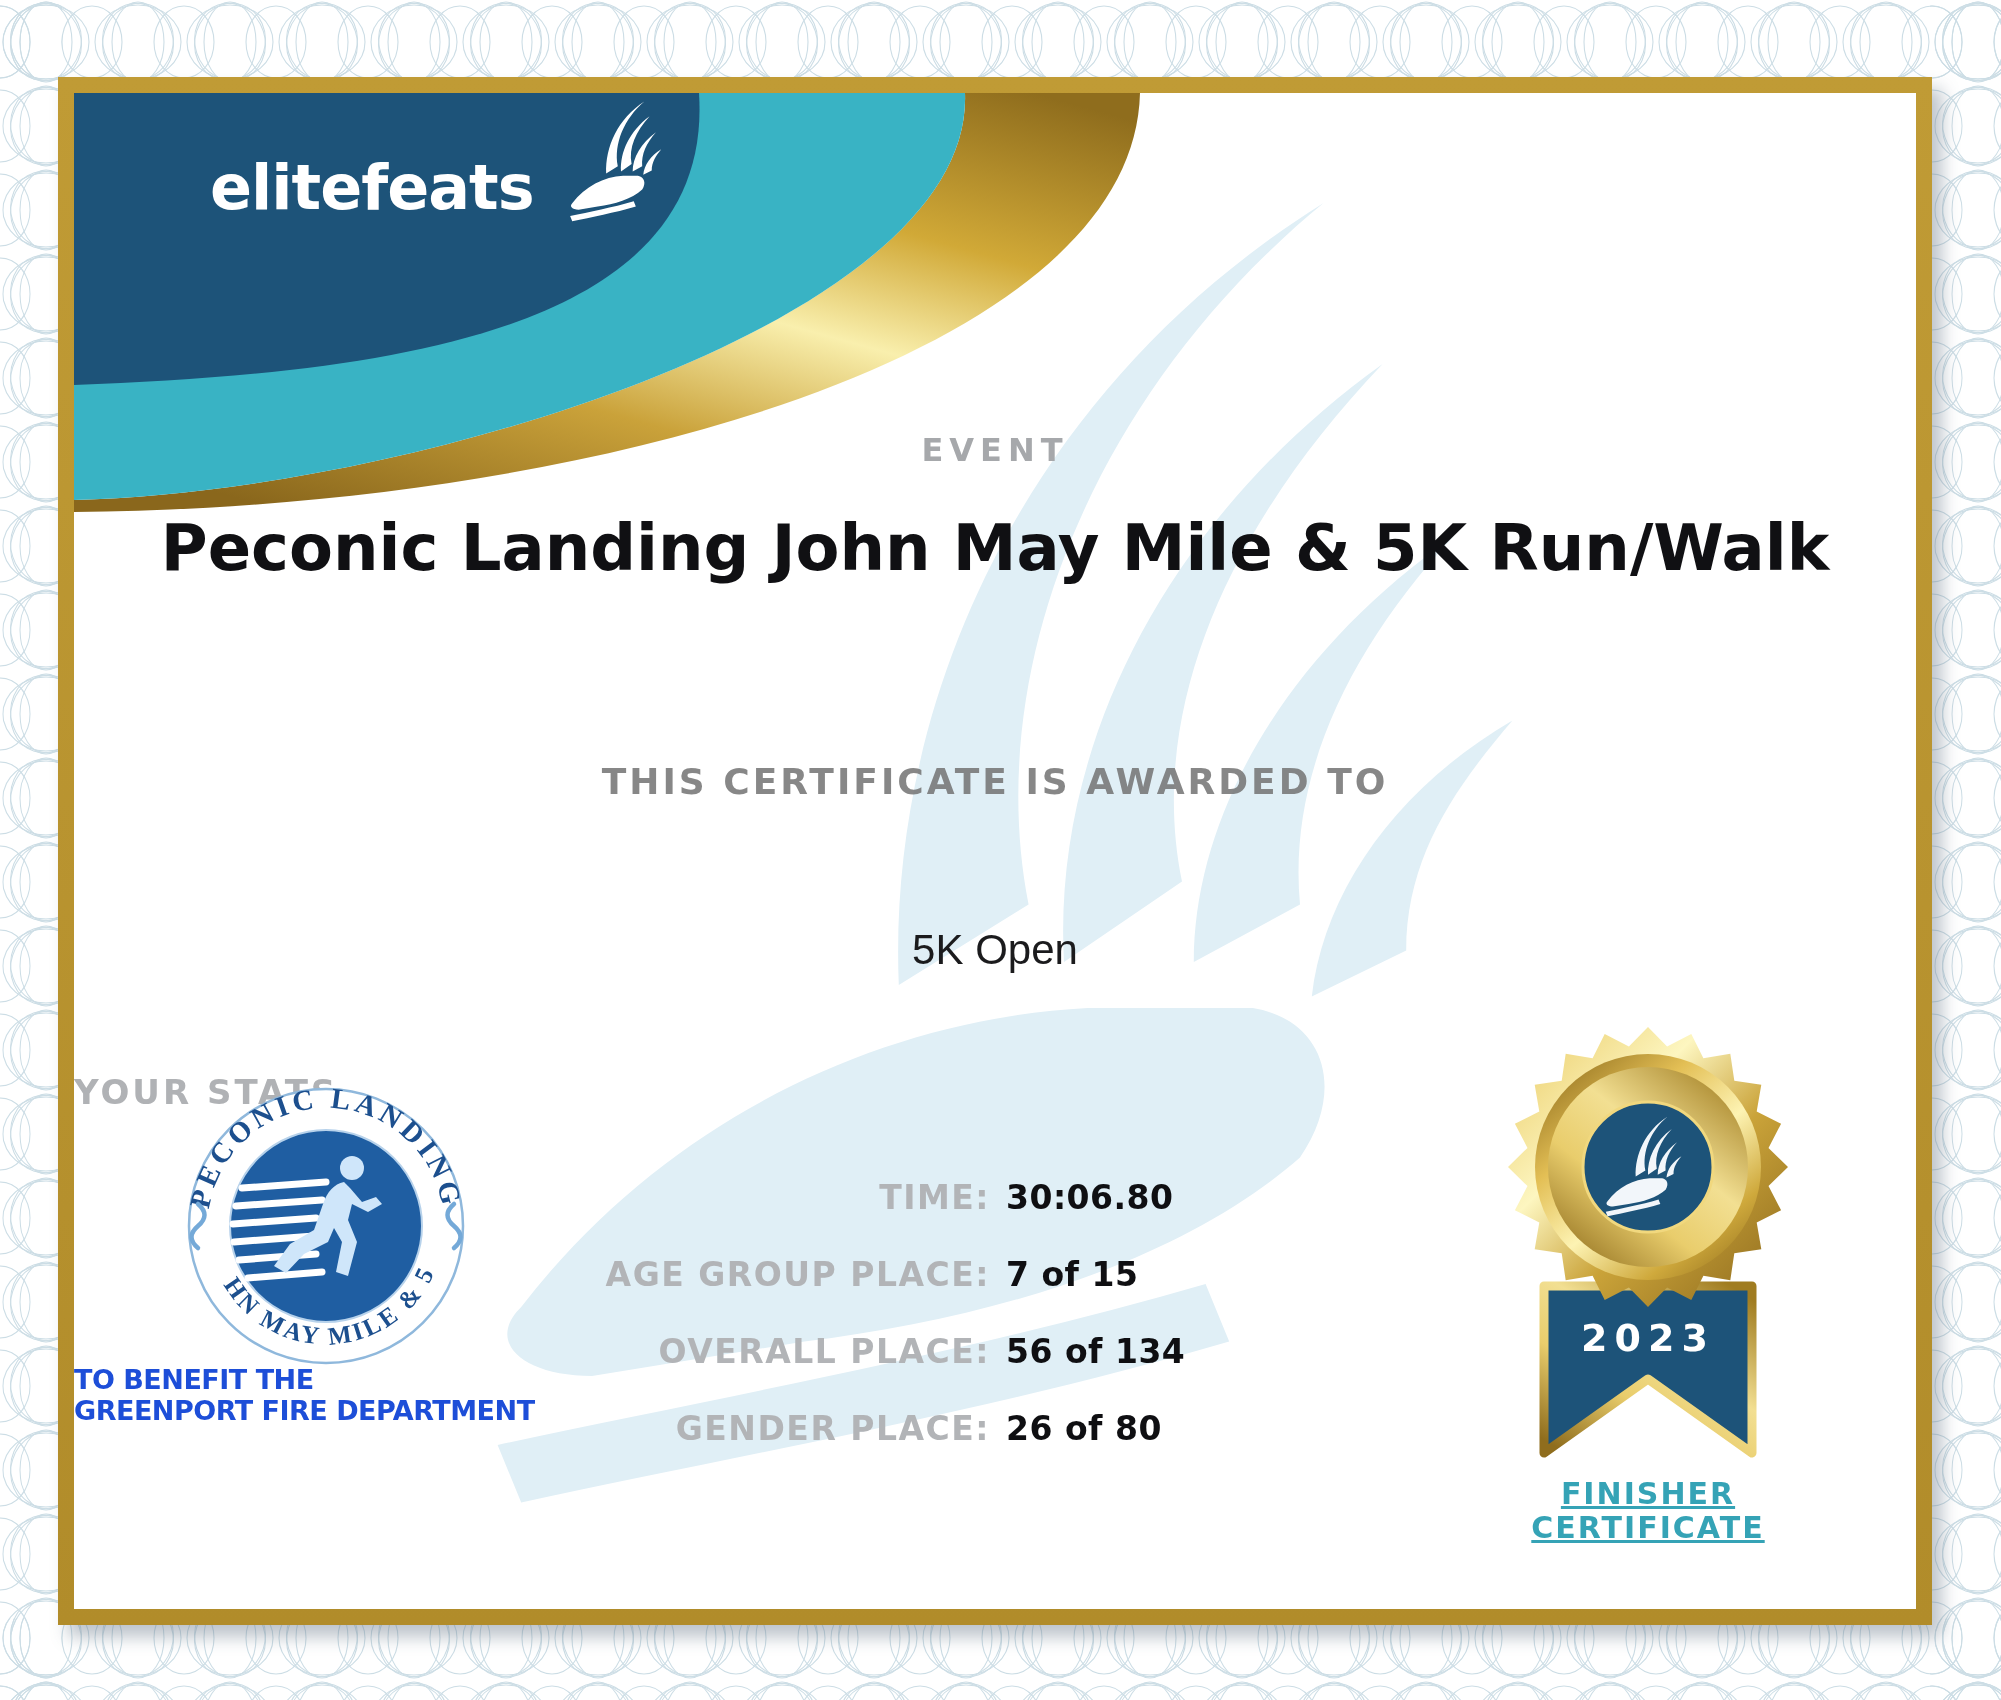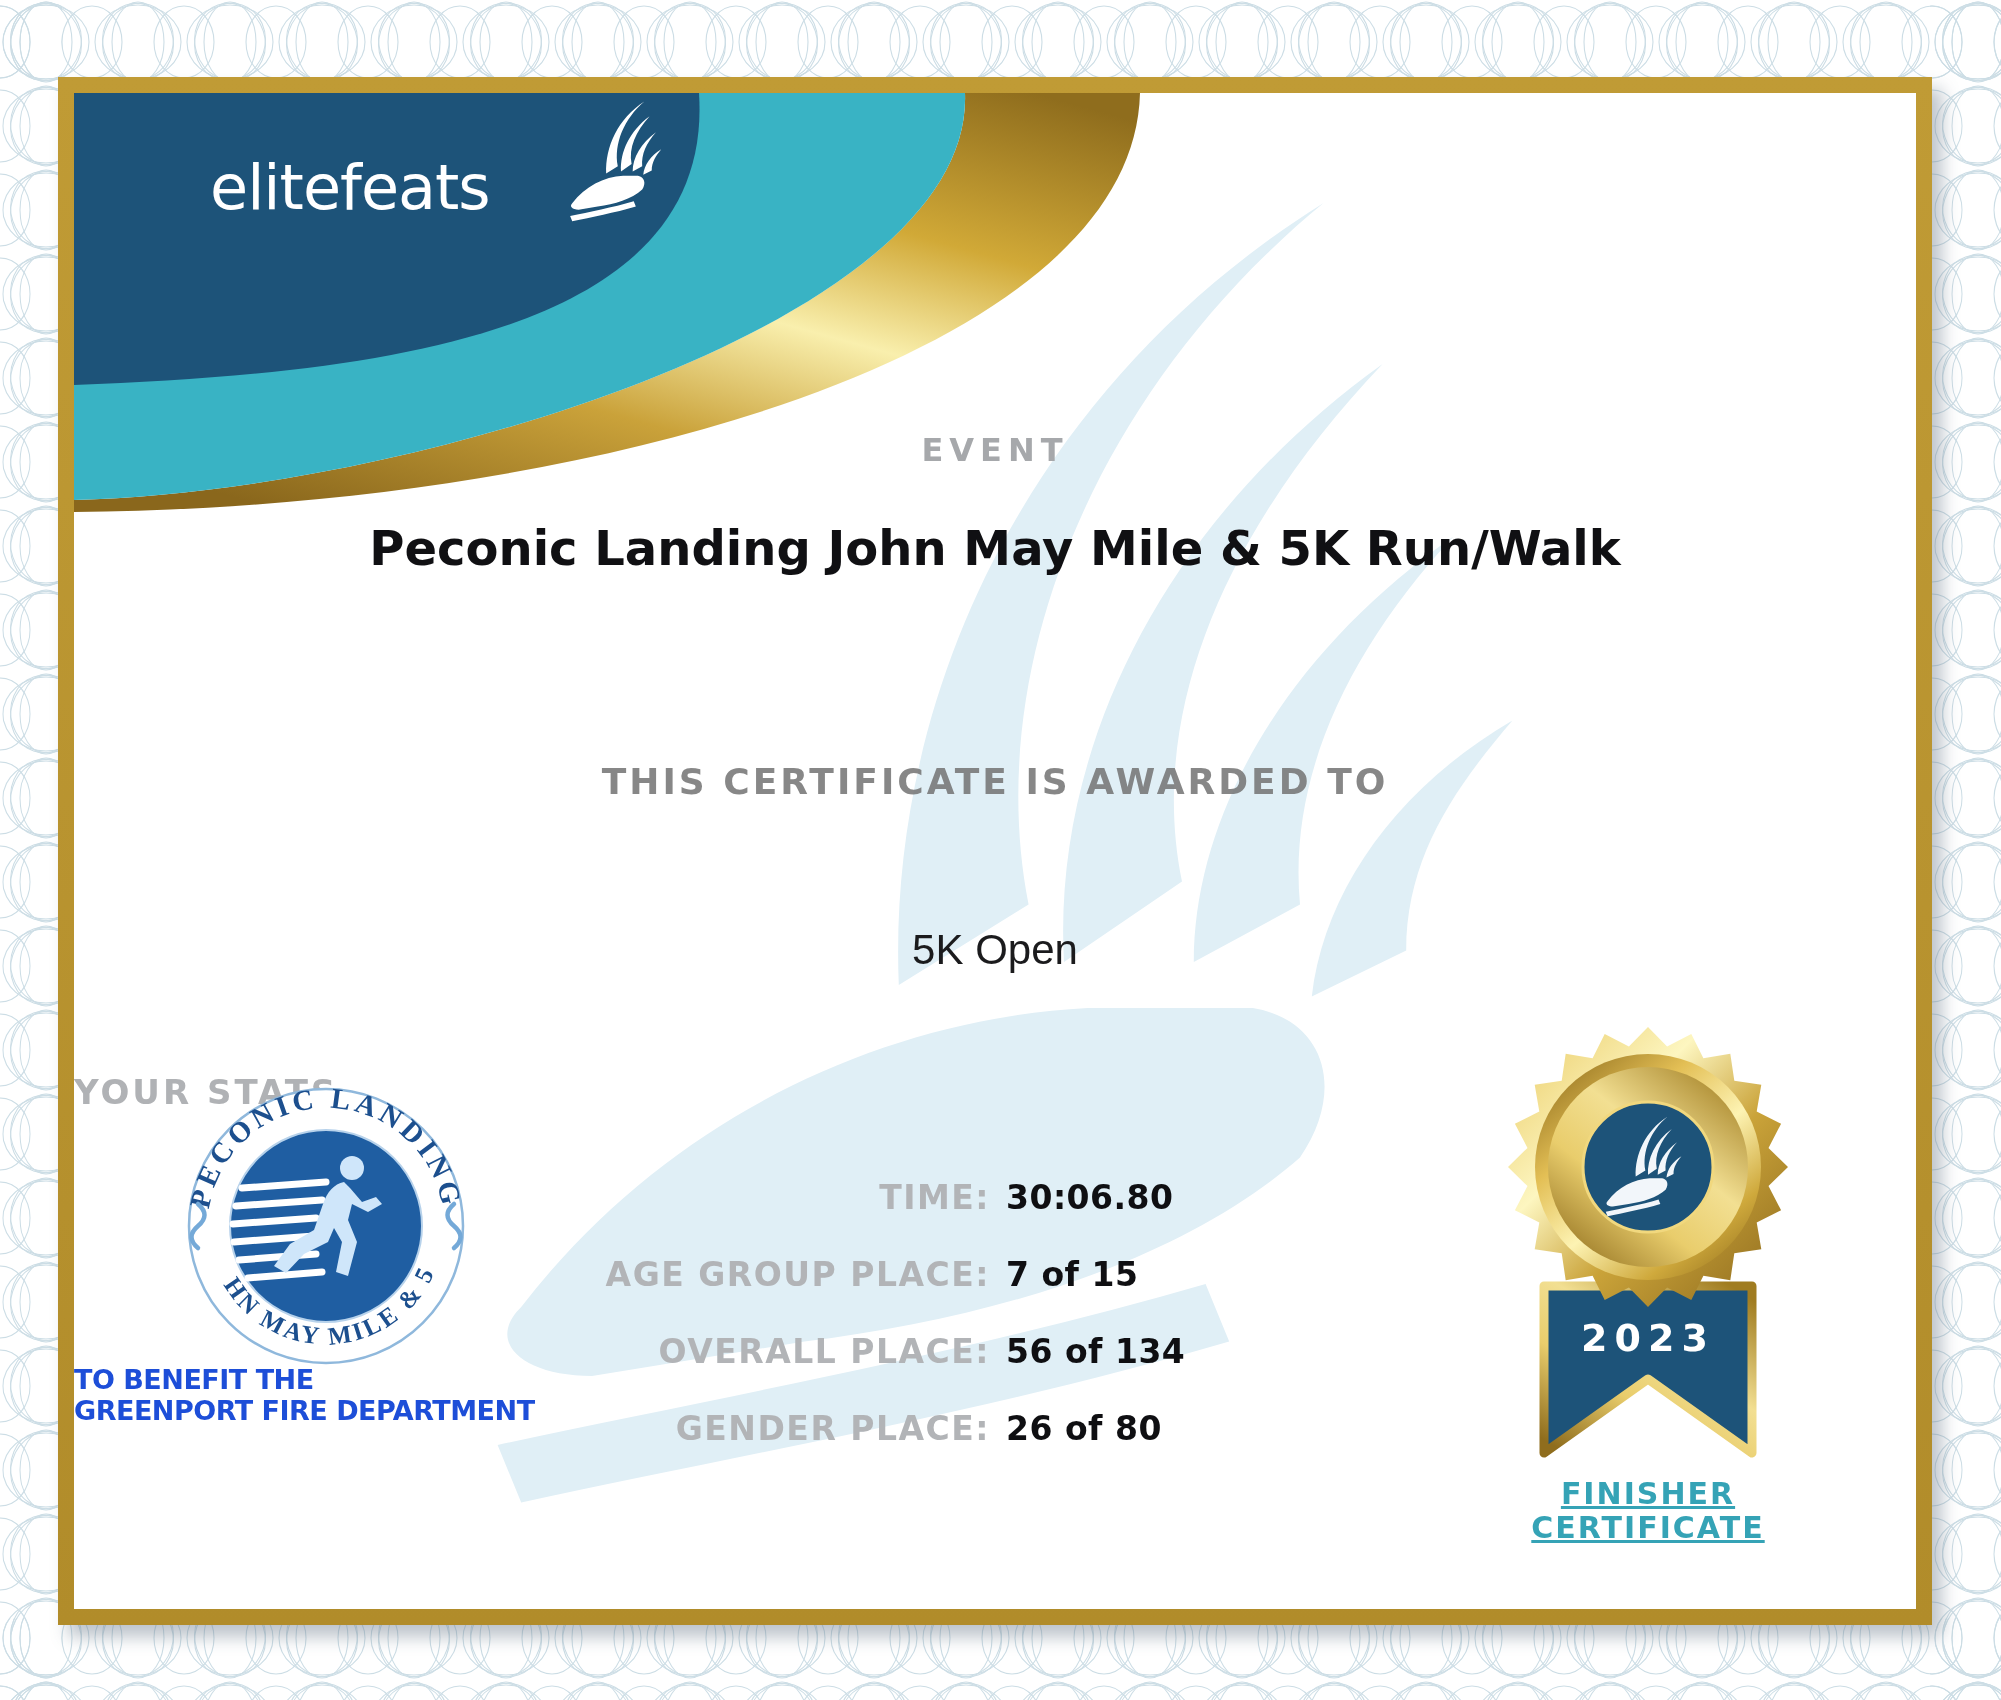--- a/index.html
+++ b/index.html
@@ -4,25 +4,25 @@
 <style>
   html,body{margin:0;padding:0;}
   body{width:2001px;height:1700px;background:#ffffff;font-family:"DejaVu Sans",sans-serif;position:relative;overflow:hidden;}
   .page{position:absolute;inset:0;}
   .guilloche{position:absolute;left:0;top:0;}
   .frame{position:absolute;left:58px;top:77px;width:1874px;height:1548px;background:linear-gradient(180deg,#c09b35,#b18c2a);box-sizing:border-box;box-shadow:10px 12px 16px rgba(109,125,140,.45);}
   .paper{position:absolute;inset:16px;background:#ffffff;overflow:hidden;}
   .watermark{position:absolute;left:400px;top:87px;width:1180px;height:1380px;color:#e0eff6;}
   .header-swoosh{position:absolute;left:0;top:0;}
   .ef-logo{position:absolute;left:0;top:0;width:700px;height:300px;}
-  .ef-text{position:absolute;left:136px;top:64px;font-size:62px;font-weight:normal;color:#ffffff;letter-spacing:-1px;line-height:1;}
+  .ef-text{position:absolute;left:136px;top:64px;font-size:62px;font-weight:bold;color:#ffffff;letter-spacing:-1px;line-height:1;}
   .ef-foot{position:absolute;left:494px;top:6px;width:106px;height:128px;color:#ffffff;}
   .center-line{position:absolute;left:0;width:100%;text-align:center;}
   .event-label{top:337px;font-size:32px;font-weight:bold;letter-spacing:6px;color:#a6a8ab;line-height:40px;}
-  .event-name{top:417px;font-size:48px;font-weight:bold;color:#101013;line-height:76px;letter-spacing:0px;}
+  .event-name{top:417px;font-size:64px;font-weight:bold;color:#101013;line-height:76px;letter-spacing:0px;}
   .award-intro{top:665px;font-size:36px;color:#737373;letter-spacing:3px;line-height:48px;font-weight:bold;opacity:.85;}
   .recipient{top:746px;font-size:54px;font-weight:bold;color:#101013;line-height:72px;}
   .division{top:830px;font-size:42px;color:#1b1b1d;line-height:54px;font-family:"Liberation Sans",sans-serif;}
   .stats-heading{position:absolute;left:0;top:978px;width:1588px;text-align:left;font-size:34px;font-weight:bold;letter-spacing:3px;color:#b0b2b5;line-height:42px;}
   .stats{position:absolute;left:0;top:1066px;width:100%;}
   .stat-row{display:flex;align-items:center;height:77px;}
   .stat-label{flex:0 0 916px;text-align:right;font-size:33px;color:#b2b4b7;letter-spacing:1.5px;font-weight:bold;}
   .stat-value{margin-left:16px;font-size:33px;font-weight:bold;color:#0f0f12;letter-spacing:.5px;}
   .peconic{position:absolute;left:102px;top:983px;}
   .benefit{position:absolute;left:0;top:1271px;width:504px;text-align:left;font-size:27px;font-weight:bold;color:#1d4ed8;line-height:31px;letter-spacing:-.5px;}

